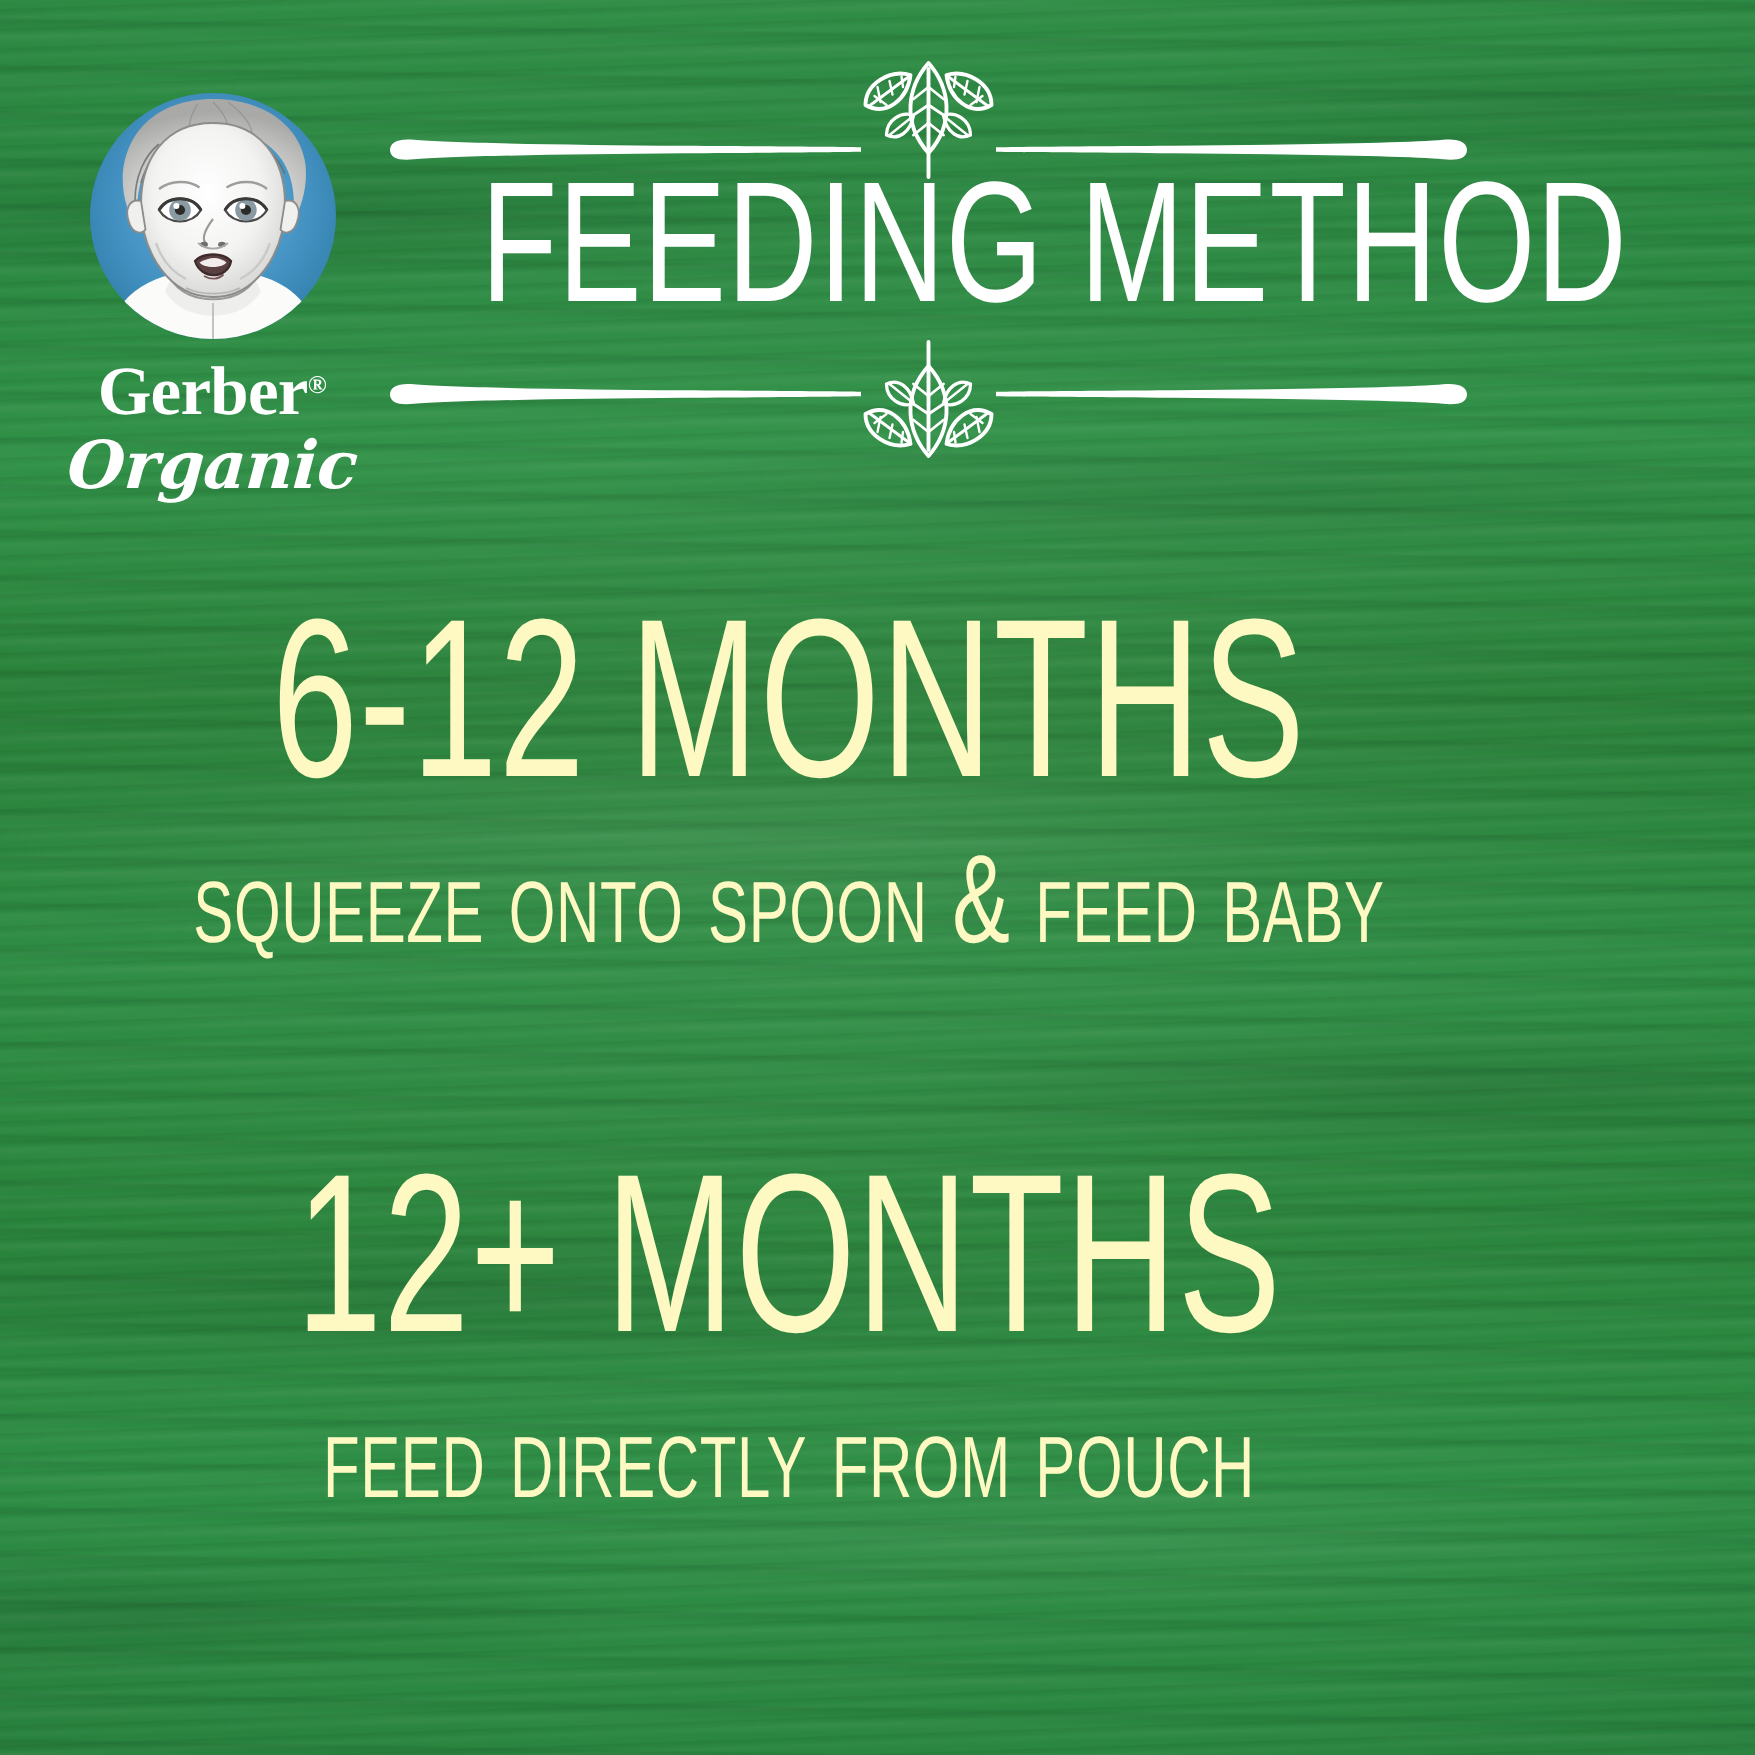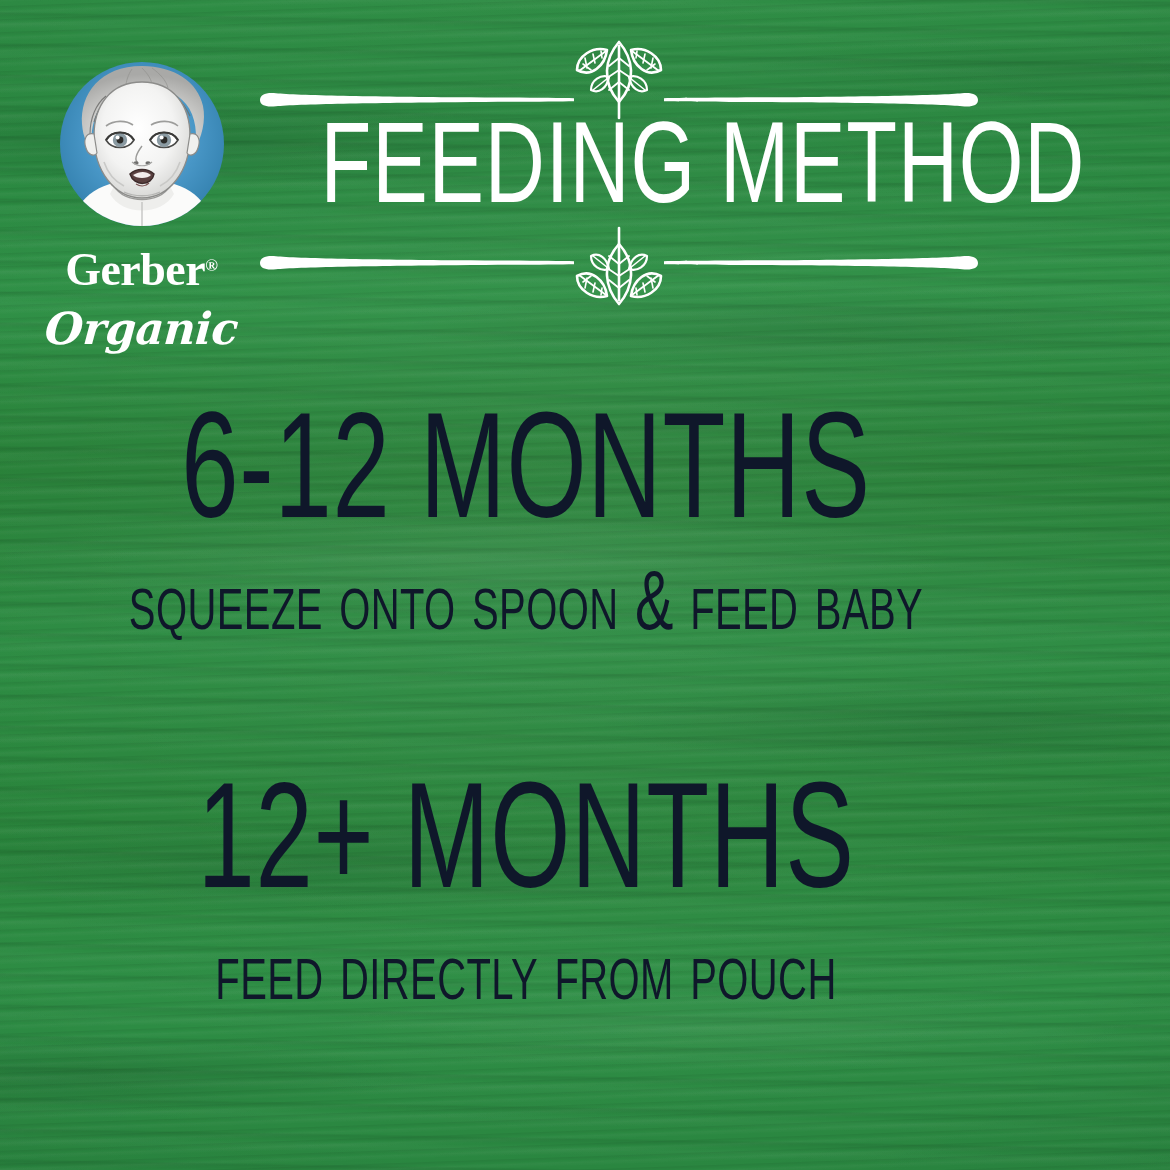--- a/index.html
+++ b/index.html
@@ -92,21 +92,21 @@
     margin: 0 auto;
   }
   .logo-badge svg { display: block; width: 172px; height: 172px; }
 
   .logo-gerber {
     margin-top: 2px;
     color: #ffffff;
     font-family: "Liberation Serif", serif;
     font-weight: 700;
     font-size: 46px;
-    line-height: 68px;
+    line-height: 50px;
     letter-spacing: -0.5px;
     white-space: nowrap;
   }
   .logo-gerber .reg {
     font-size: 17px;
     vertical-align: 14px;
     font-weight: 700;
     letter-spacing: 0;
   }
   .logo-organic {
@@ -166,21 +166,21 @@
     transform-origin: 50% 50%;
     white-space: nowrap;
   }
 
   
   .section {
     position: absolute;
     left: 0;
     width: 1052px;
     text-align: center;
-    color: #0f172a;
+    color: #fef9c3;
   }
   .section-1 { top: 400px; }
   .section-2 { top: 770px; }
 
   .section-age {
     font-family: "Liberation Sans Narrow", "Liberation Sans", sans-serif;
     font-weight: 400;
     font-size: 132px;
     line-height: 132px;
     letter-spacing: 1px;

